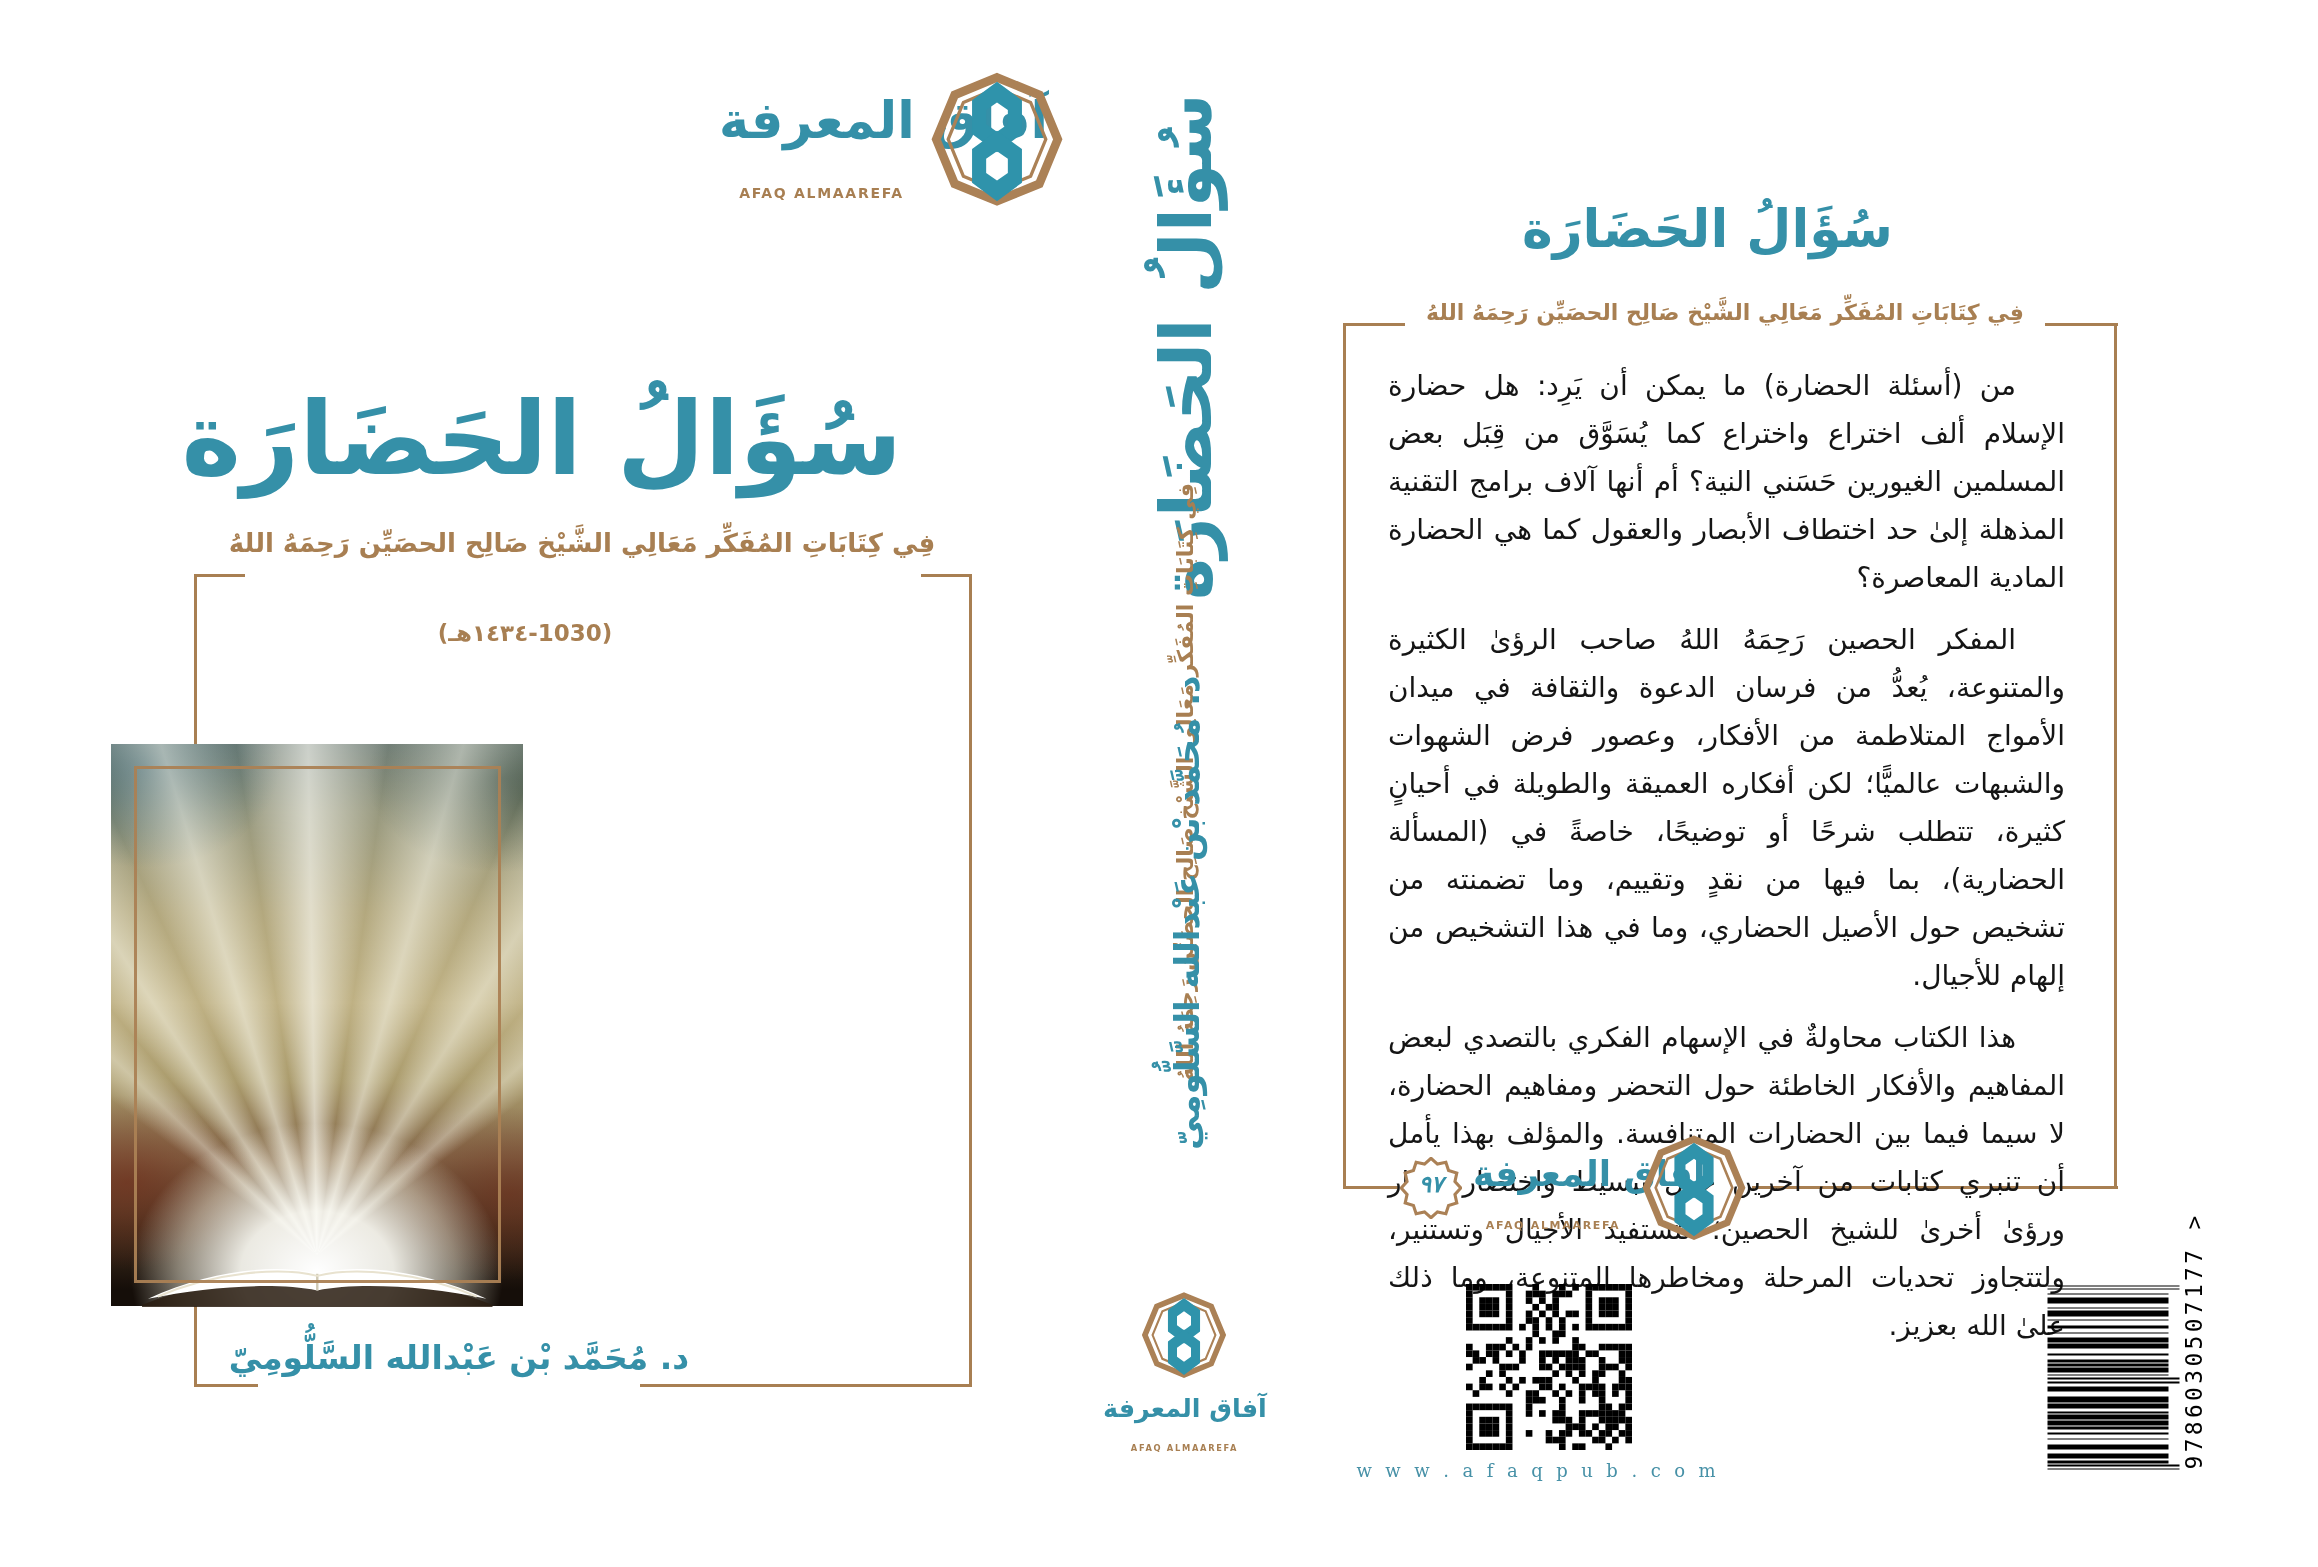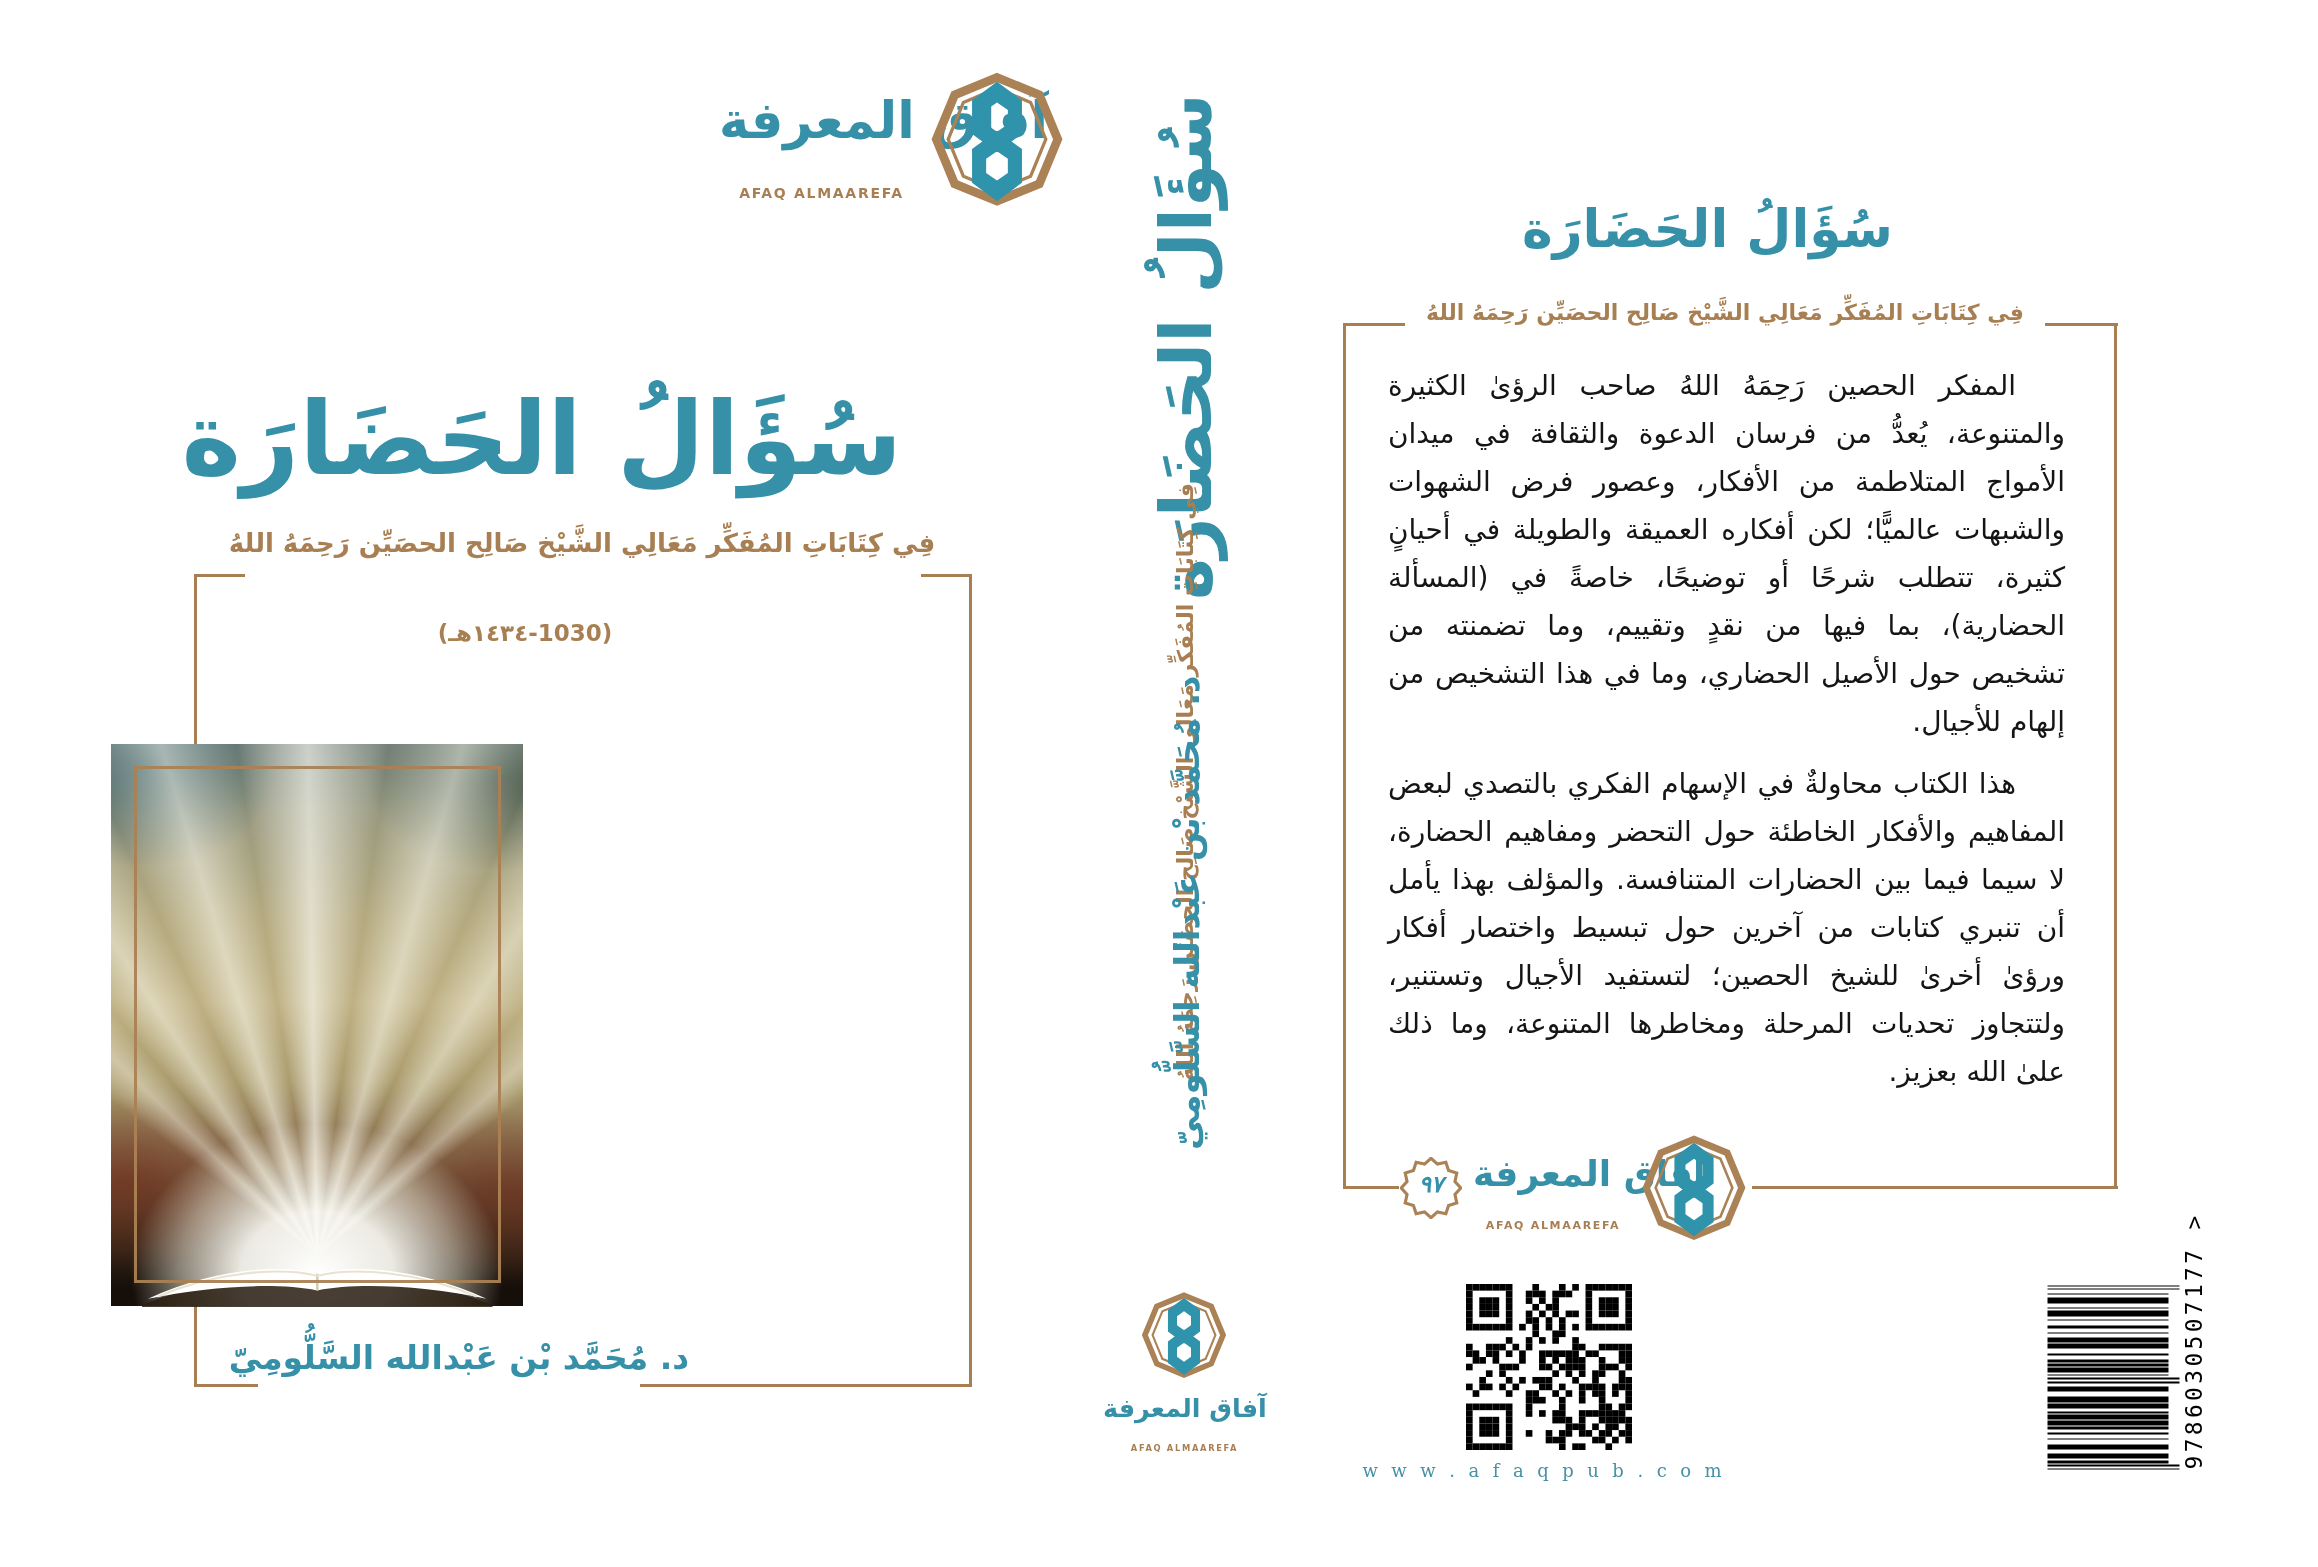--- a/index.html
+++ b/index.html
@@ -155,20 +155,21 @@
     <div class="abs gold ctr rtl" id="back-subtitle" style="left:152px;top:300px;">فِي كِتَابَاتِ المُفَكِّر مَعَالِي الشَّيْخ صَالِح الحصَيِّن رَحِمَهُ اللهُ</div>
 
     <div class="abs goldline hline" style="left:88px;top:323px;width:62px;"></div>
     <div class="abs goldline hline" style="left:790px;top:323px;width:73px;"></div>
     <div class="abs goldline vline" style="left:88px;top:323px;height:866px;"></div>
     <div class="abs goldline vline" style="left:859px;top:323px;height:866px;"></div>
     <div class="abs goldline hline" style="left:88px;top:1186px;width:56px;"></div>
     <div class="abs goldline hline" style="left:497px;top:1186px;width:366px;"></div>
 
     <div class="abs rtl" id="back-text" style="left:133px;">
+      <p>من (أسئلة الحضارة) ما يمكن أن يَرِد: هل حضارة الإسلام ألف اختراع واختراع كما يُسَوَّق من قِبَل بعض المسلمين الغيورين حَسَني النية؟ أم أنها آلاف برامج التقنية المذهلة إلىٰ حد اختطاف الأبصار والعقول كما هي الحضارة المادية المعاصرة؟</p>
       <p>المفكر الحصين رَحِمَهُ اللهُ صاحب الرؤىٰ الكثيرة والمتنوعة، يُعدُّ من فرسان الدعوة والثقافة في ميدان الأمواج المتلاطمة من الأفكار، وعصور فرض الشهوات والشبهات عالميًّا؛ لكن أفكاره العميقة والطويلة في أحيانٍ كثيرة، تتطلب شرحًا أو توضيحًا، خاصةً في (المسألة الحضارية)، بما فيها من نقدٍ وتقييم، وما تضمنته من تشخيص حول الأصيل الحضاري، وما في هذا التشخيص من إلهام للأجيال.</p>
       <p>هذا الكتاب محاولةٌ في الإسهام الفكري بالتصدي لبعض المفاهيم والأفكار الخاطئة حول التحضر ومفاهيم الحضارة، لا سيما فيما بين الحضارات المتنافسة. والمؤلف بهذا يأمل أن تنبري كتابات من آخرين حول تبسيط واختصار أفكار ورؤىٰ أخرىٰ للشيخ الحصين؛ لتستفيد الأجيال وتستنير، ولتتجاوز تحديات المرحلة ومخاطرها المتنوعة، وما ذلك علىٰ الله بعزيز.</p>
     </div>
 
     <svg class="abs" style="left:145px;top:1157px;width:62px;height:62px;" viewBox="0 0 112 112" width="62" height="62">
         <use href="#seal12"></use>
       </svg>
     <div class="abs teal ctr seal-num" style="left:145px;top:1171px;width:62px;">٩٧</div>
     <div class="abs teal logo-ar ctr" style="left:218px;top:1153px;width:160px;font-size:36px;">آفاق المعرفة</div>
     <div class="abs gold logo-en ctr" style="left:218px;top:1219px;width:160px;font-size:11px;">AFAQ ALMAAREFA</div>
@@ -467,21 +468,21 @@
           <rect x="168" y="276" width="12" height="12" fill="#000"></rect>
           <rect x="228" y="276" width="12" height="12" fill="#000"></rect>
           <rect x="240" y="276" width="12" height="12" fill="#000"></rect>
           <rect x="264" y="276" width="12" height="12" fill="#000"></rect>
           <rect x="288" y="276" width="12" height="12" fill="#000"></rect>
           <rect x="168" y="288" width="12" height="12" fill="#000"></rect>
           <rect x="192" y="288" width="12" height="12" fill="#000"></rect>
           <rect x="204" y="288" width="12" height="12" fill="#000"></rect>
           <rect x="252" y="288" width="12" height="12" fill="#000"></rect>
         </svg></div>
-    <div class="abs ctr" id="website" style="left:98px;text-align:center;">w w w . a f a q p u b . c o m</div>
+    <div class="abs ctr" id="website" style="left:92px;text-align:center;">w w w . a f a q p u b . c o m</div>
 
     <div class="abs" id="barcode-wrap" style="left:778px;">
       <div id="barcode-bars">
           <div class="bar" style="width:1.7px;height:132px;margin-right:1.7px"></div>
           <div class="bar" style="width:1.7px;height:132px;margin-right:1.7px"></div>
           <div class="bar" style="width:3.3px;height:121px;margin-right:1.7px"></div>
           <div class="bar" style="width:5.5px;height:121px;margin-right:3.9px"></div>
           <div class="bar" style="width:6.6px;height:121px;margin-right:5px"></div>
           <div class="bar" style="width:1.1px;height:121px;margin-right:3.9px"></div>
           <div class="bar" style="width:1.7px;height:121px;margin-right:3.3px"></div>

